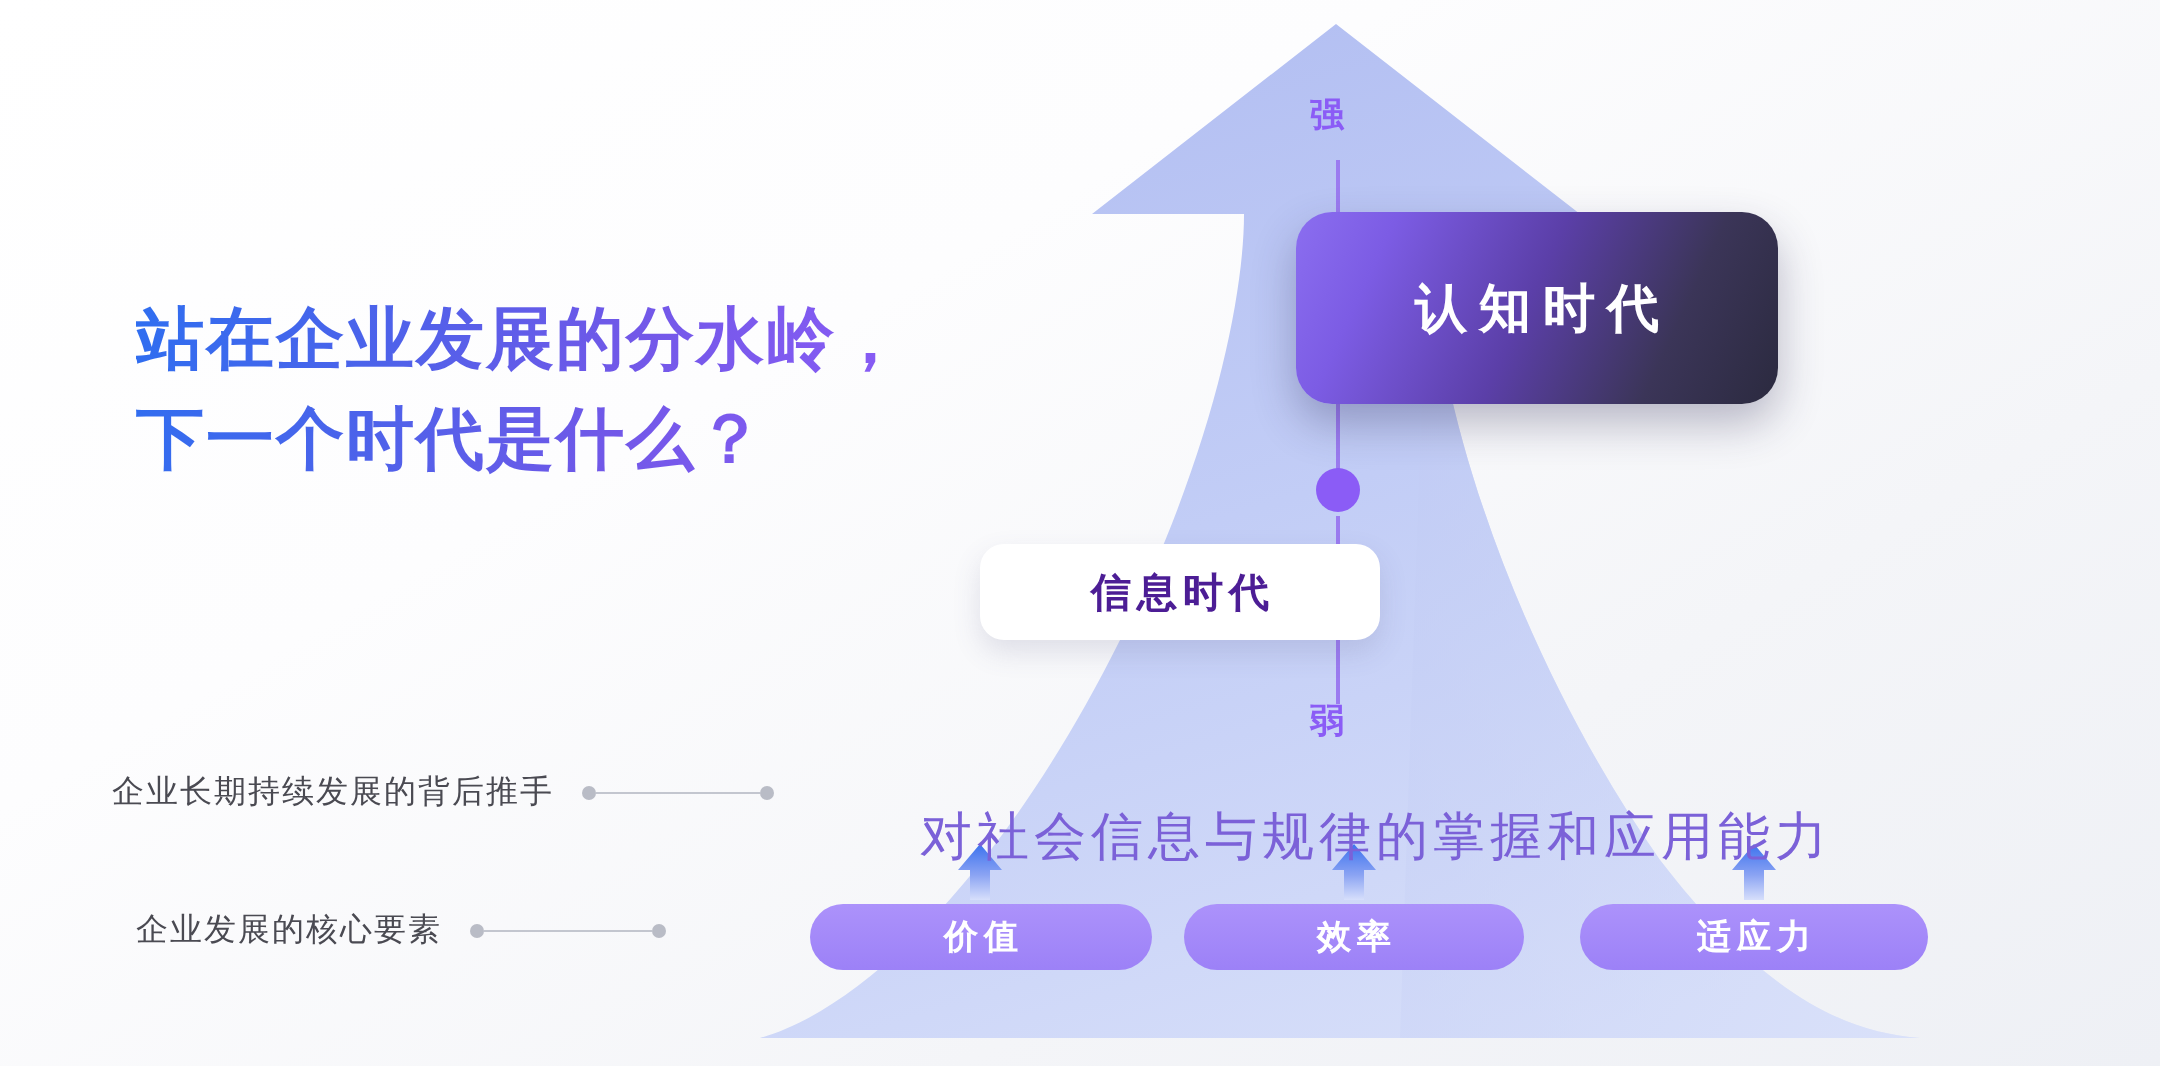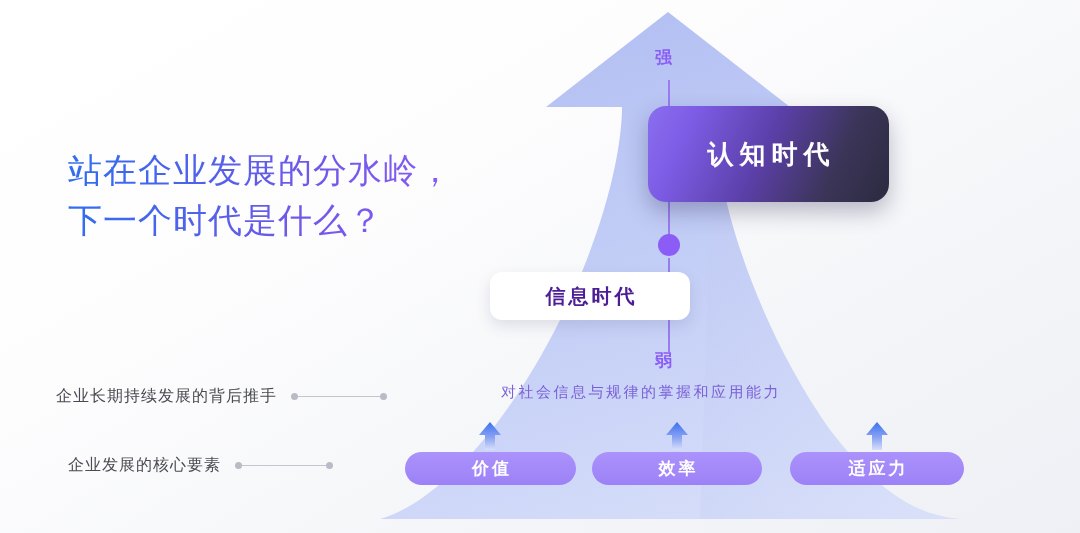--- a/index.html
+++ b/index.html
@@ -23,21 +23,21 @@
     width: 1080px; height: 533px;
     pointer-events: none;
   }
 
   
   .headline {
     position: absolute;
     left: 68px;
     top: 145px;
     font-size: 34px;
-    font-weight: 400;
+    font-weight: 700;
     line-height: 1.48;
     letter-spacing: 1px;
     white-space: pre-line;
     background: linear-gradient(100deg, #2f6ef0 0%, #4d62ea 32%, #7158e8 62%, #8b5cf6 100%);
     -webkit-background-clip: text;
     background-clip: text;
     color: transparent;
     -webkit-text-fill-color: transparent;
   }
 
@@ -141,26 +141,25 @@
     height: 1.6px;
     background: #c3c6cf;
   }
   .conn-1 .line { width: 82px; }
   .conn-2 .line { width: 84px; }
 
   
   .statement {
     position: absolute;
     left: 460px;
-    top: 383px;
-    font-size: 15px;
+    top: 401px;
+    font-size: 26px;
     color: #7b61d8;
     letter-spacing: 2.5px;
     white-space: nowrap;
-    margin-left: 41px;
   }
 
   
   .pill {
     position: absolute;
     top: 452px;
     height: 33px;
     border-radius: 17px;
     background: linear-gradient(180deg, #ac92fb 0%, #9c81f7 100%);
     display: flex;

